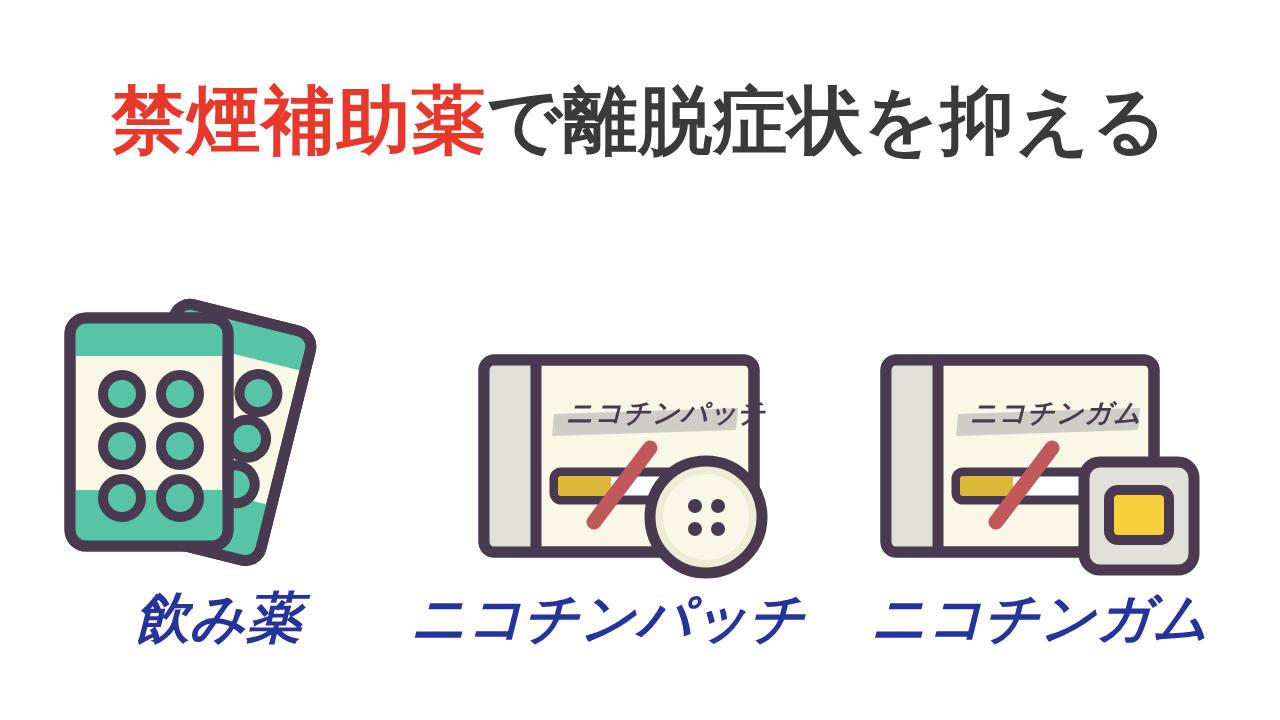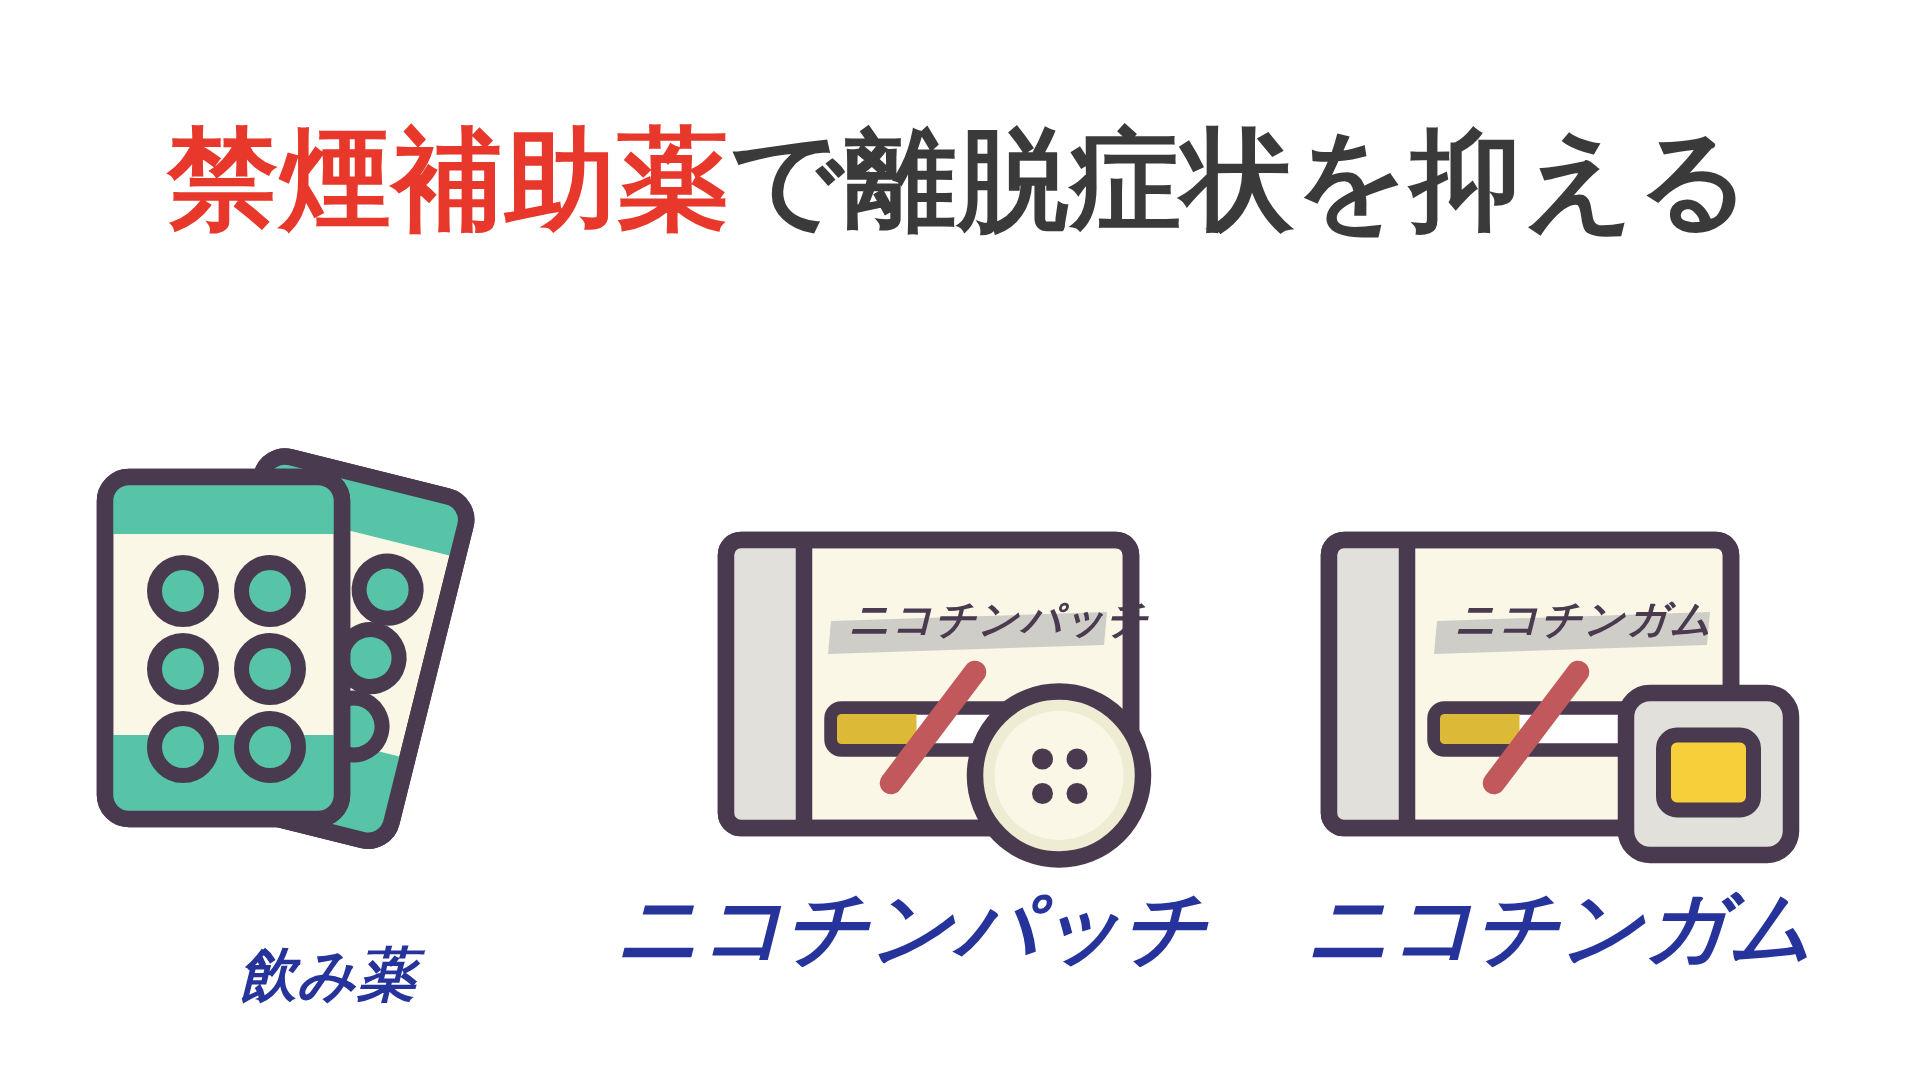--- a/index.html
+++ b/index.html
@@ -73,21 +73,21 @@
     font-weight: 700;
     letter-spacing: 0px;
     font-family: "DejaVu Sans", "Liberation Sans", sans-serif;
     white-space: nowrap;
   }
 
   #item-pills  { left: 18px;  width: 400px; }
   #item-patch  { left: 398px; width: 420px; }
   #item-gum    { left: 830px; width: 420px; }
 
-  #item-pills .item-label  { font-size: 39px; margin-top: 41px; }
+  #item-pills .item-label  { font-size: 55px; }
   #item-patch .item-label  { font-size: 55px; }
   #item-gum   .item-label  { font-size: 55px; }
 
   svg { display: block; overflow: visible; }
 
   .pk-text {
     font-family: "DejaVu Sans", "Liberation Sans", sans-serif;
     font-weight: 700;
     fill: #4a3a4f;
   }

